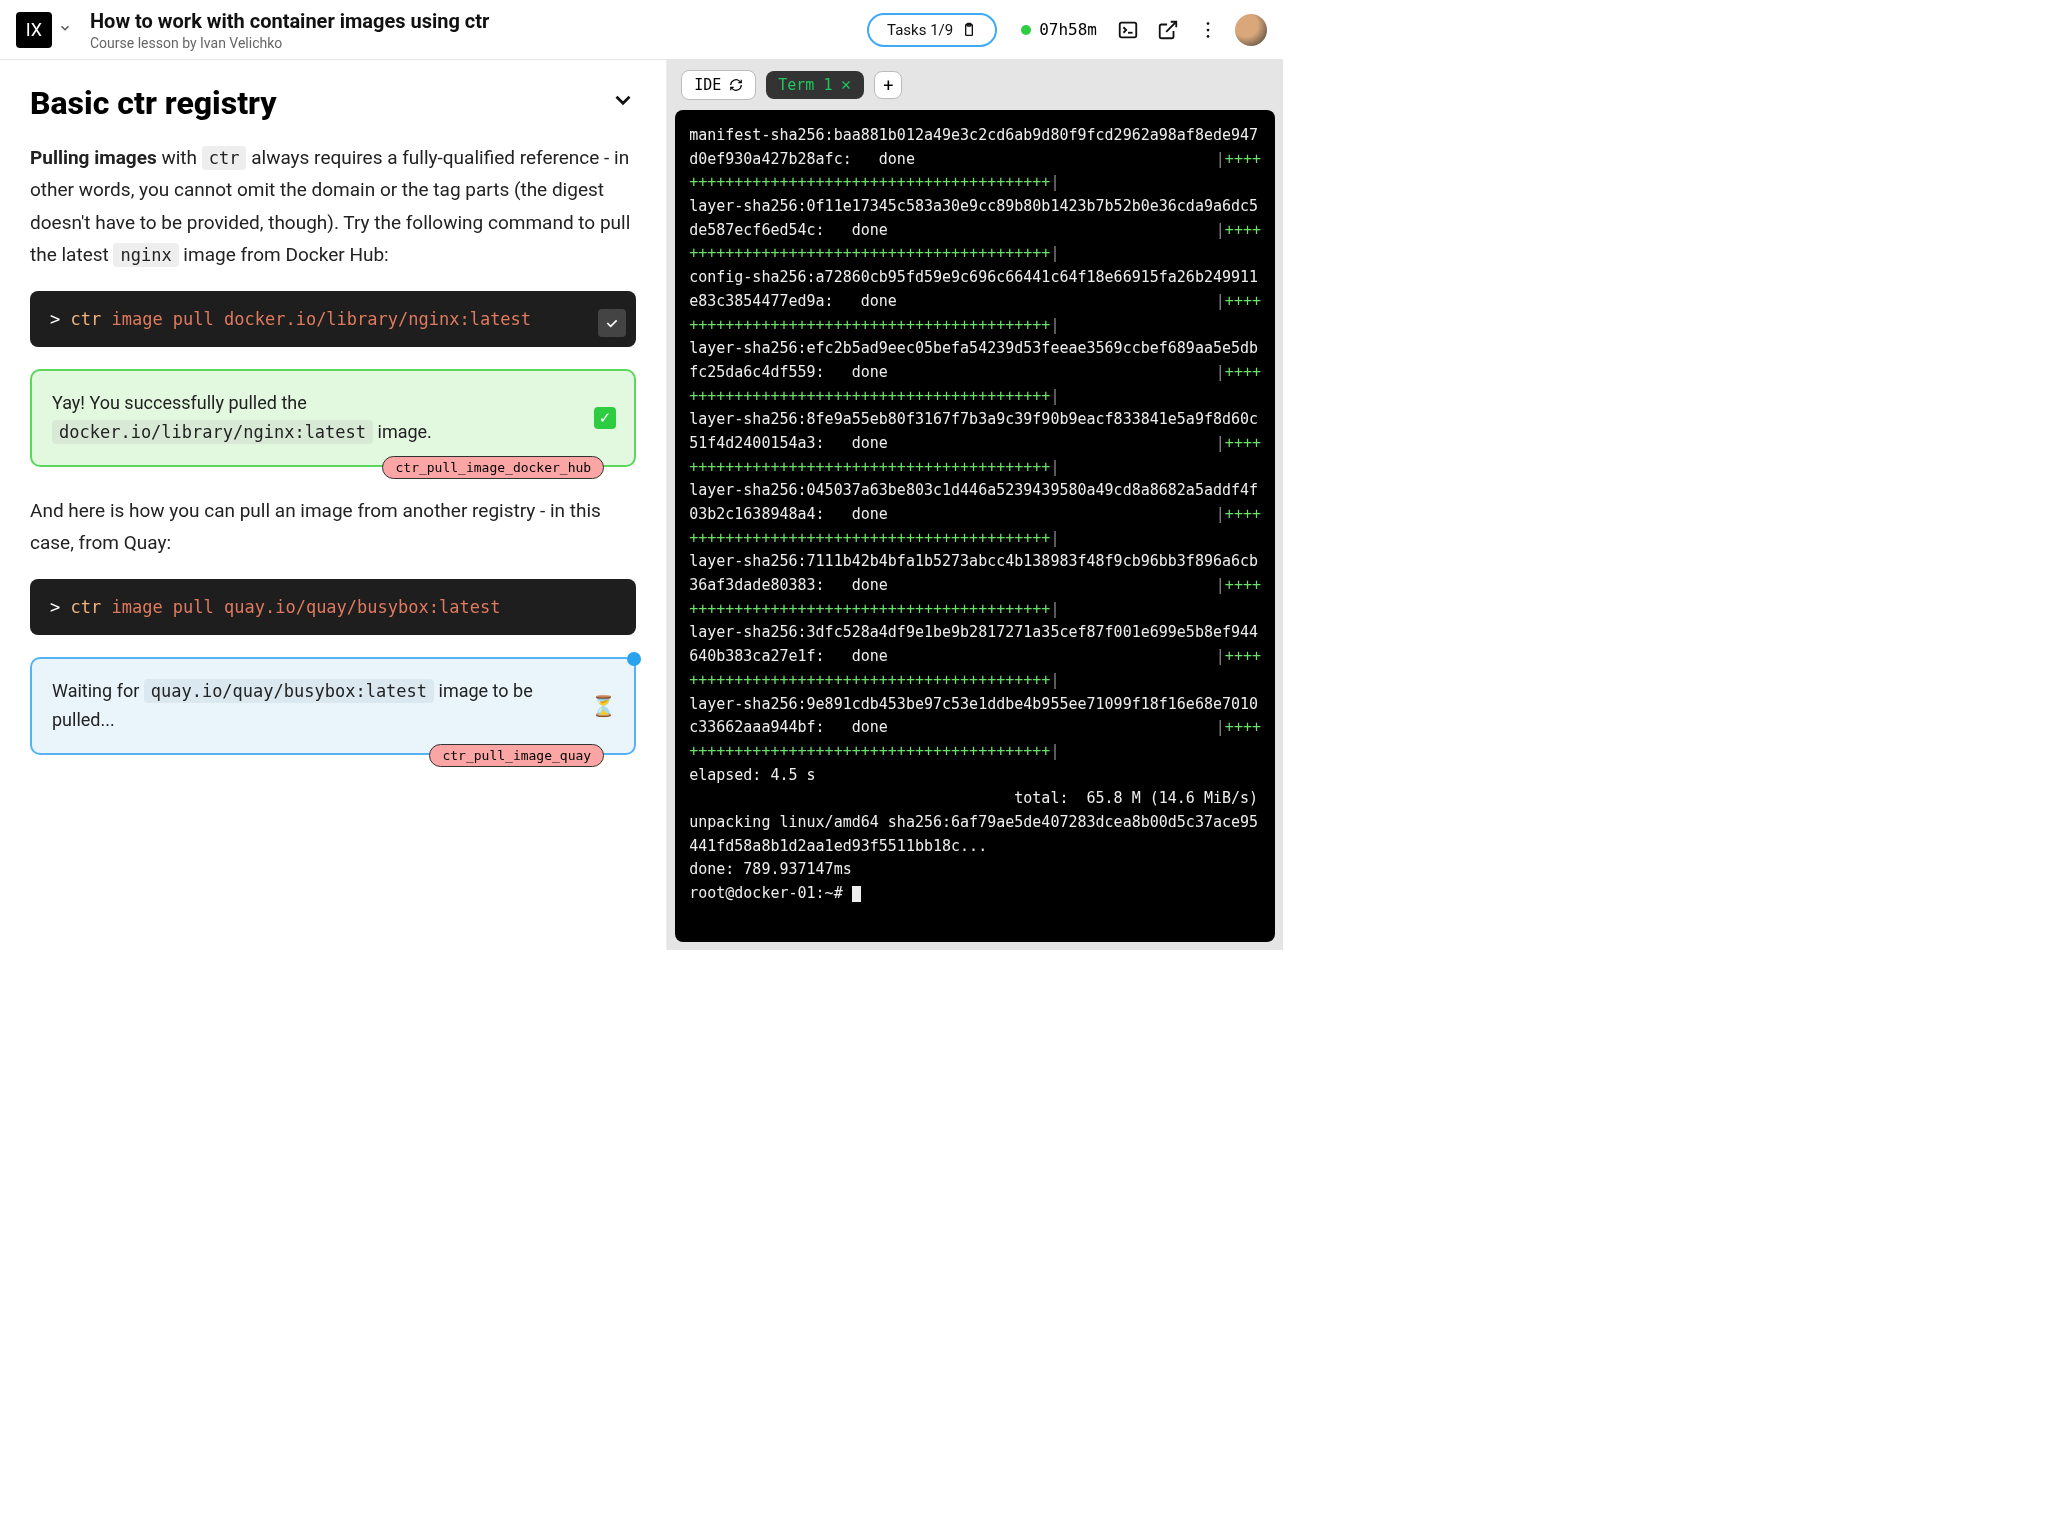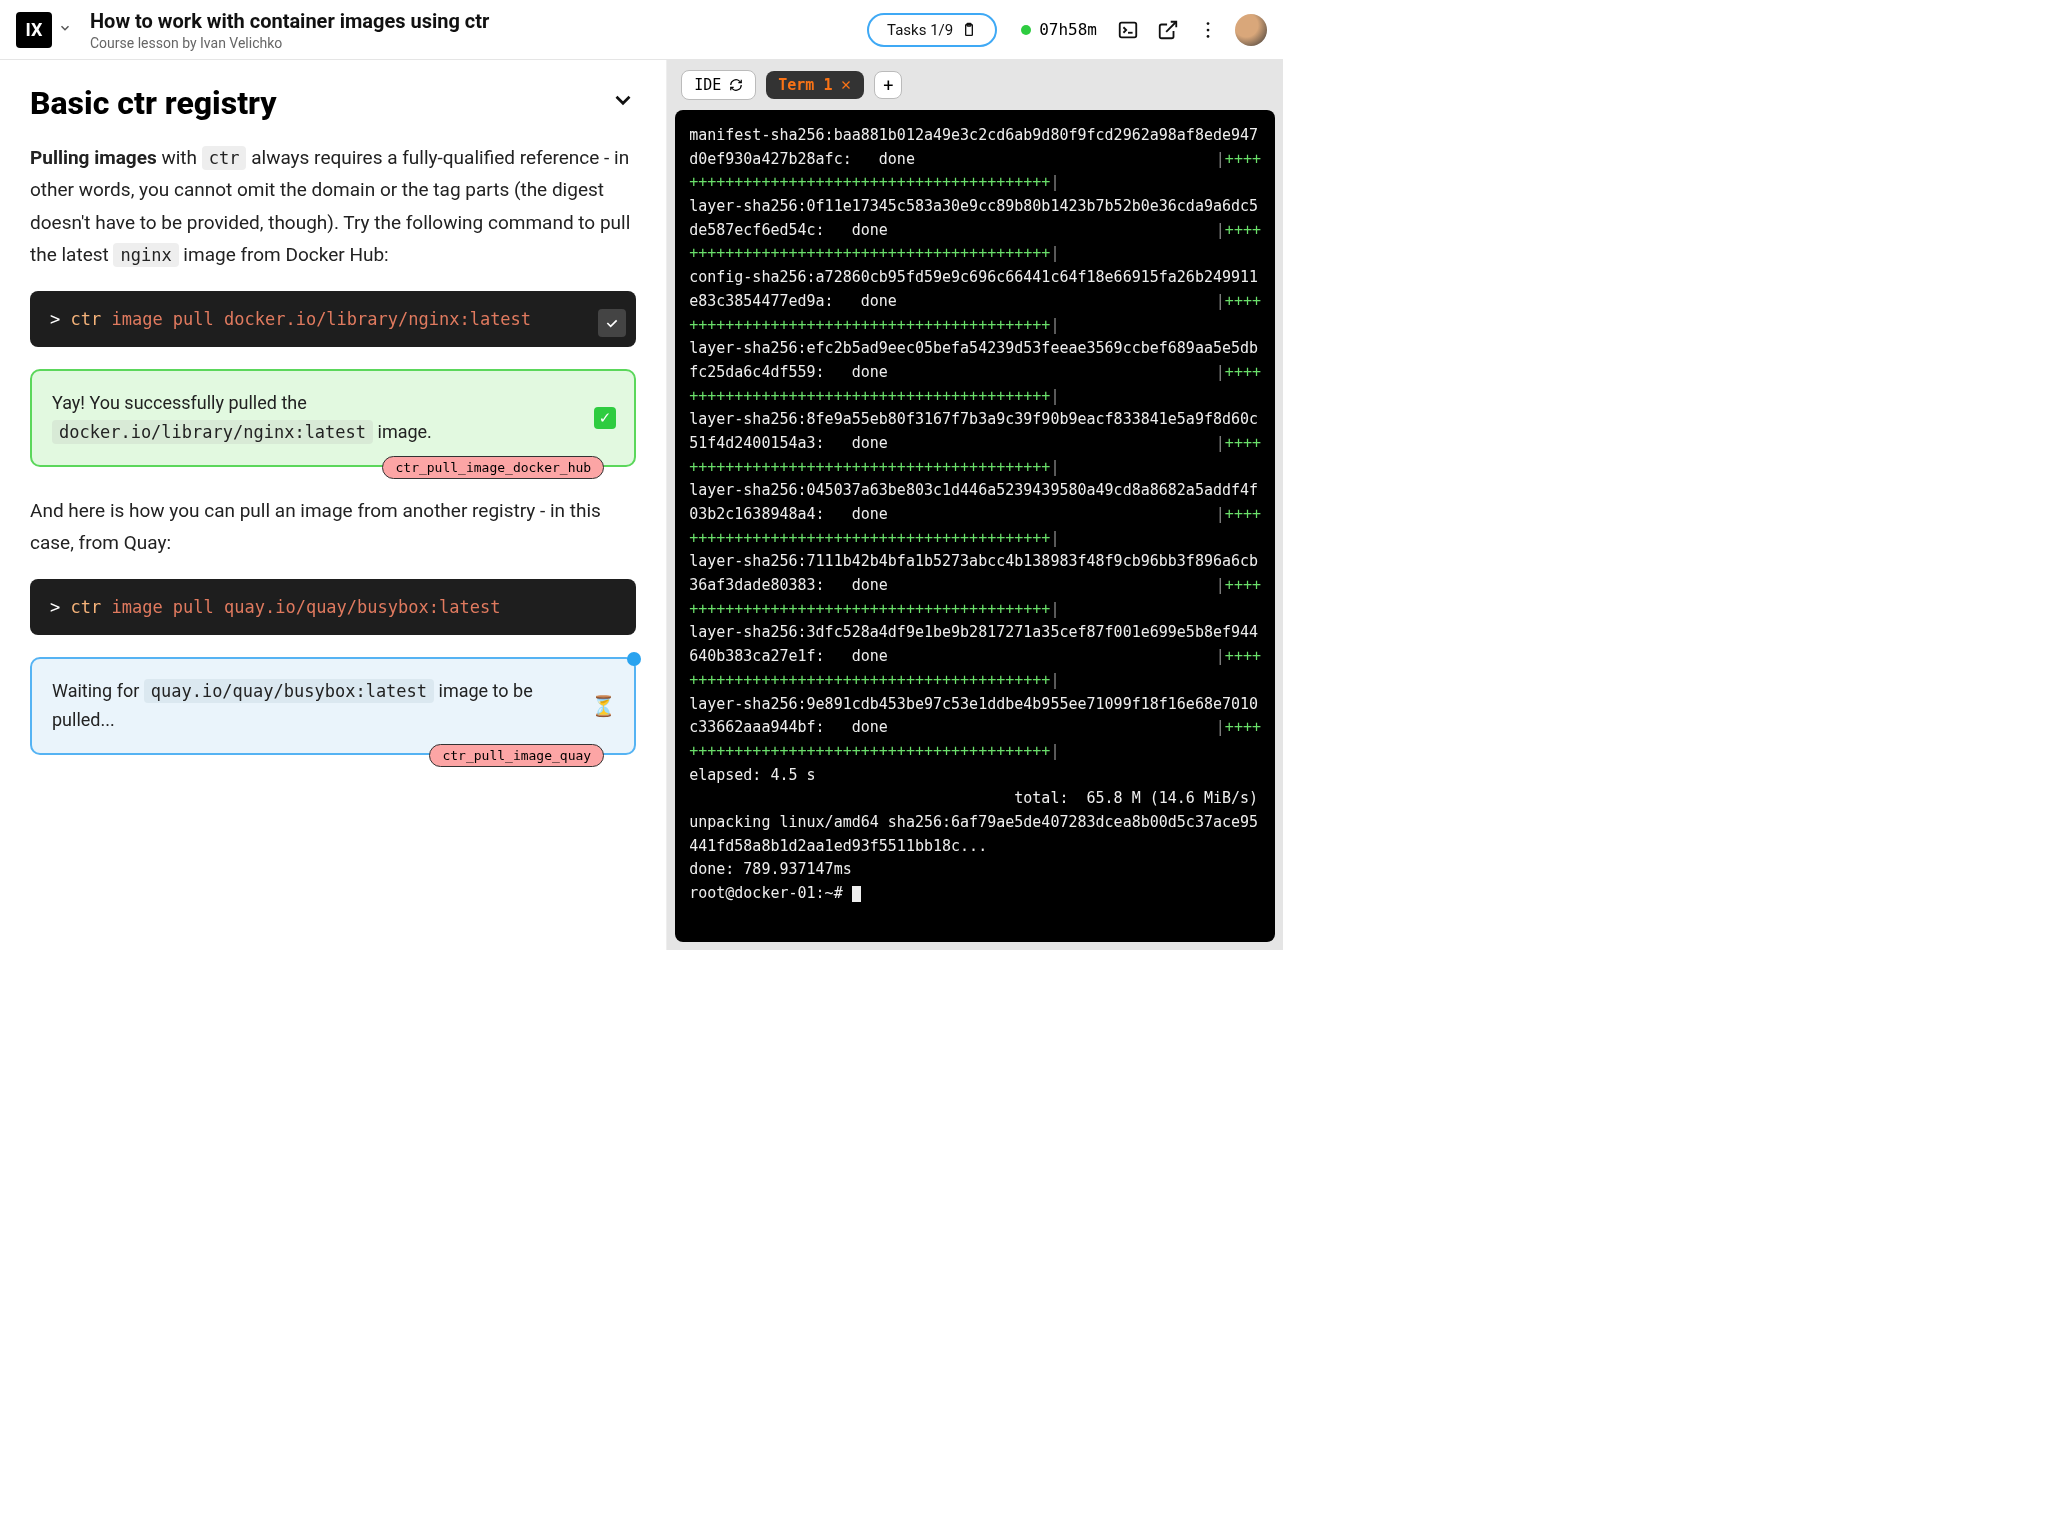--- a/index.html
+++ b/index.html
@@ -14,21 +14,21 @@
   display: flex;
   align-items: center;
   padding: 8px 16px;
   border-bottom: 1px solid #e5e5e5;
   height: 60px;
 }
 .logo-box {
   width: 36px; height: 36px;
   background: #000;
   color: #fff;
-  font-weight: 700;
+  font-weight: 400;
   font-size: 18px;
   display: flex;
   align-items: center;
   justify-content: center;
   border-radius: 4px;
 }
 .logo-chev {
   margin-left: 6px;
   color: #555;
 }
@@ -152,21 +152,21 @@
   align-items: center;
 }
 .term-tab {
   border-radius: 8px;
   padding: 5px 12px;
   font-family: ui-monospace, monospace;
   font-size: 15px;
   display: flex; align-items: center; gap: 8px;
 }
 .term-tab-ide { background: #fff; border: 1px solid #bbb; }
-.term-tab-active { background: #333; color: #f97316; font-weight: bold; }
+.term-tab-active { background: #333; color: #22c55e; }
 .term-add {
   width: 28px; height: 28px;
   border: 1px solid #bbb;
   border-radius: 8px;
   background: #fff;
   display: flex; align-items: center; justify-content: center;
   font-size: 18px;
 }
 
 .terminal {

